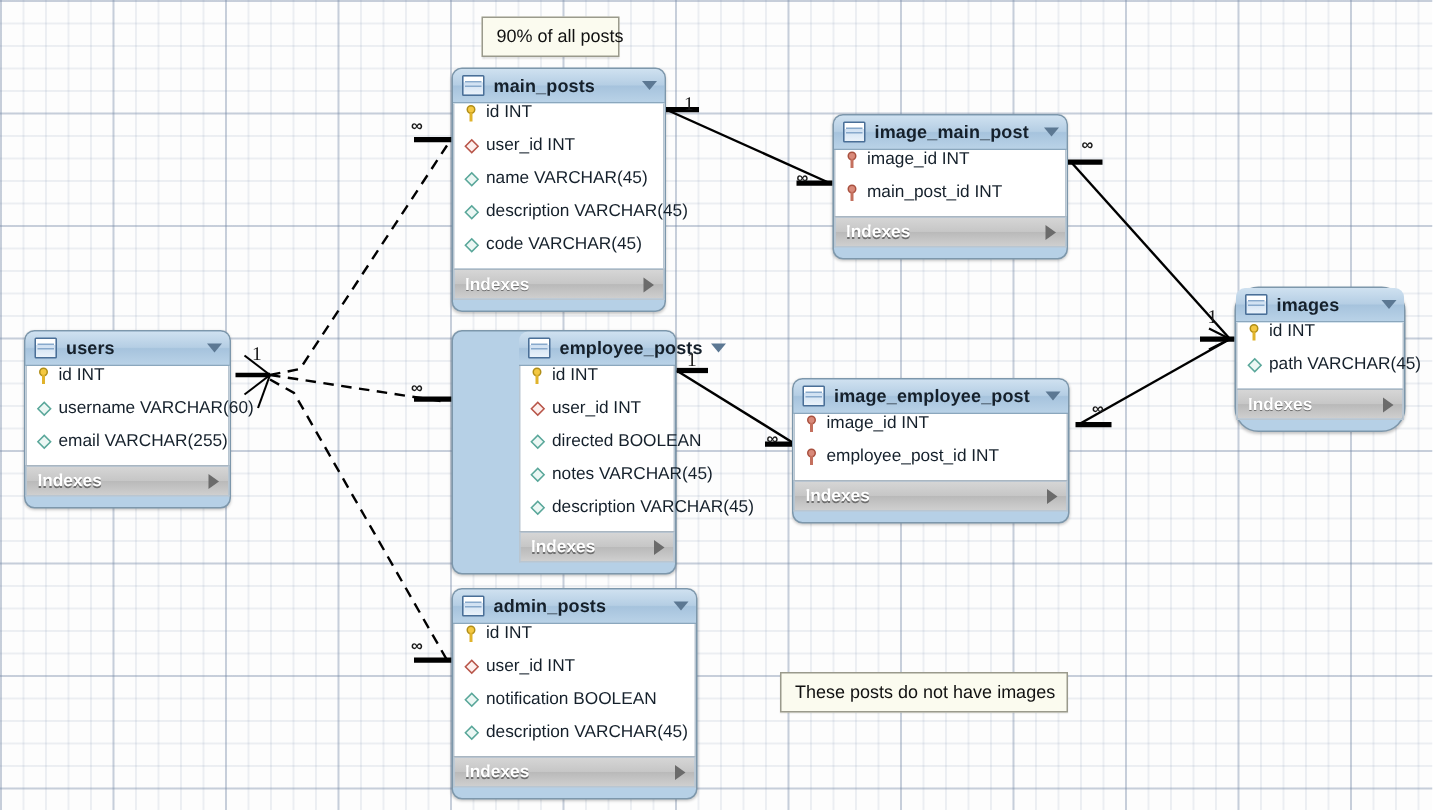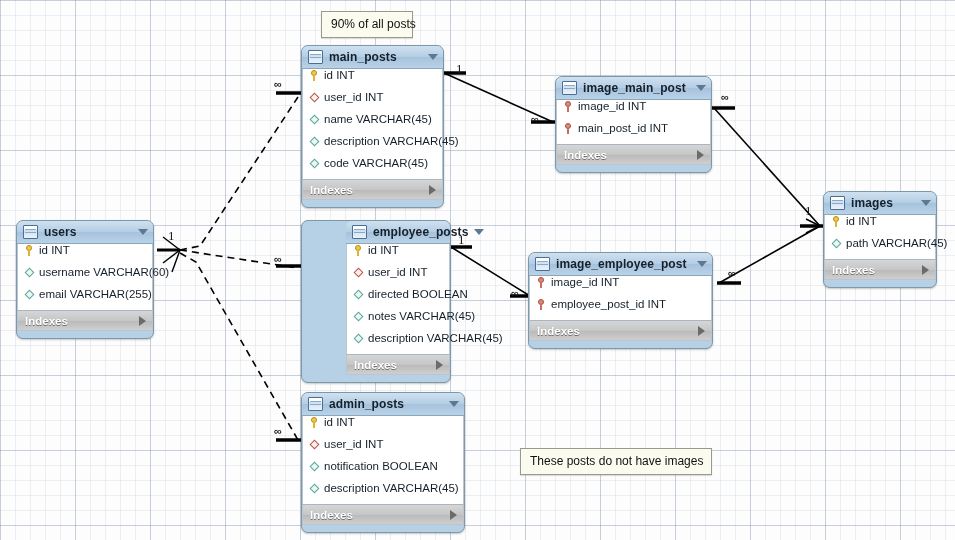--- a/index.html
+++ b/index.html
@@ -417,21 +417,21 @@
           <div class="col-row">
             <span class="g g-fkk"></span>
             <span class="col-name">employee_post_id INT</span>
           </div>
         </div>
         <div class="idx-bar">
           <span class="idx-label">Indexes</span>
           <span class="idx-arrow"></span>
         </div>
       </div>
-      <div class="table-box" style="left: 823px; top: 191px; width: 114px;">
+      <div class="table-box" style="left: 823px; top: 191px; width: 114px; border-radius: 16px;">
         <div class="tbl-header">
           <span class="tbl-ico"></span>
           <span class="tbl-title">images</span>
           <span class="caret"></span>
         </div>
         <div class="cols">
           <div class="col-row">
             <span class="g g-pk"></span>
             <span class="col-name">id INT</span>
           </div>

